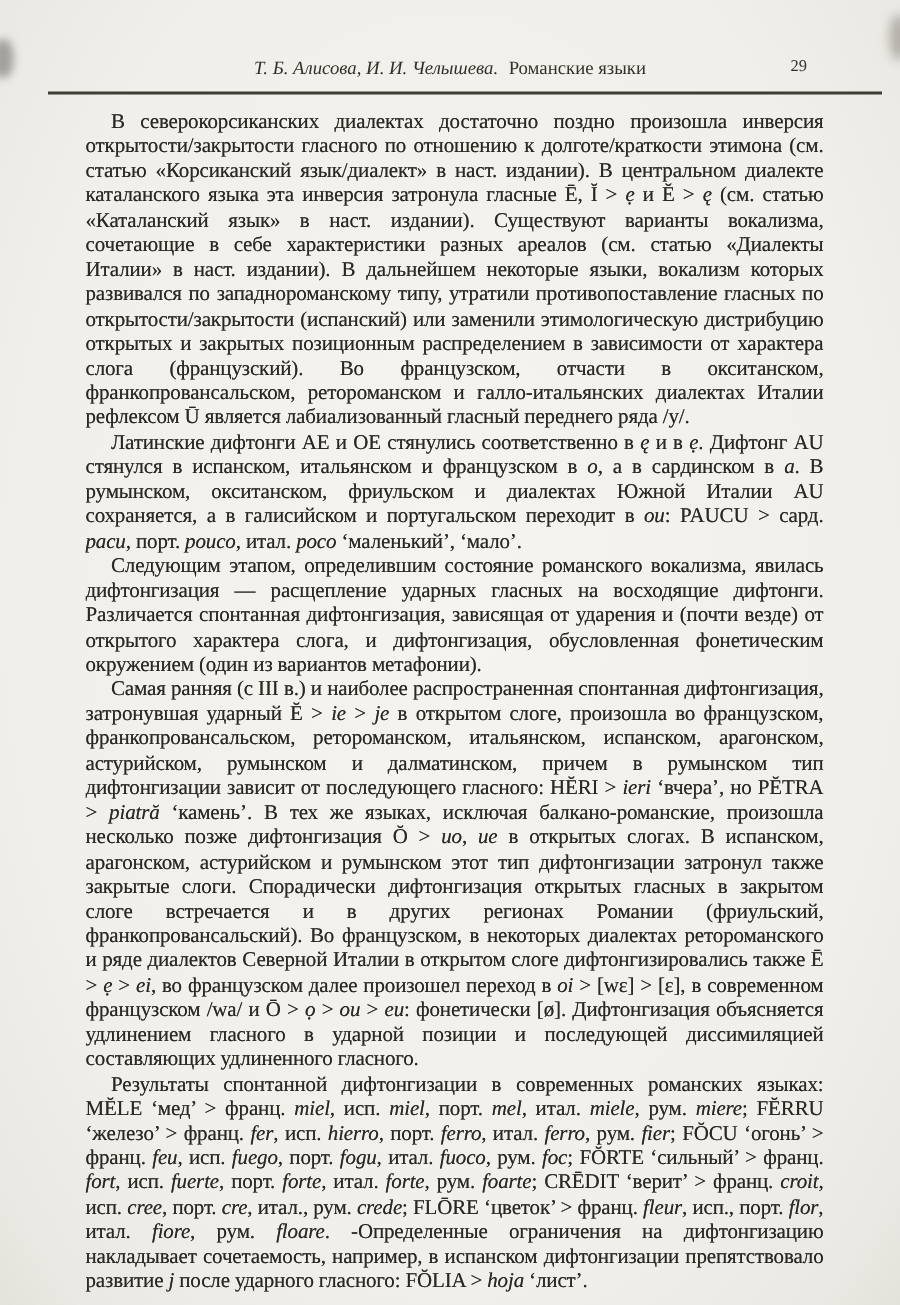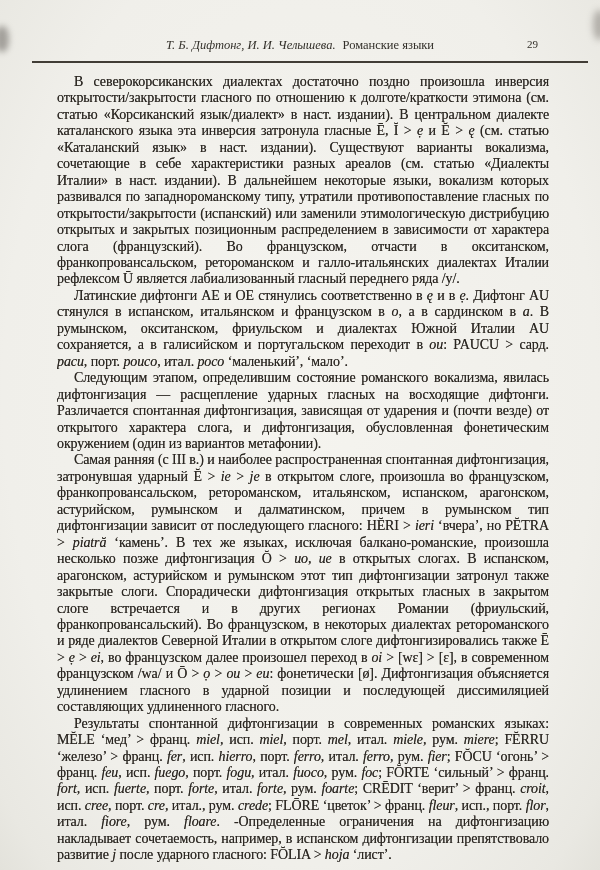--- a/index.html
+++ b/index.html
@@ -29,21 +29,21 @@
 </head>
 <body>
 
 <div class="page">
 
   <div class="scan-artifact-tl"></div>
   <div class="scan-artifact-tr"></div>
 
   <div class="running-header">
     <div class="header-center">
-      <span class="authors">Т. Б. Дифтонг, И. И. Челышева.</span><span class="book-title">Романские языки</span>
+      <span class="authors">Т. Б. Алисова, И. И. Челышева.</span><span class="book-title">Романские языки</span>
     </div>
     <span class="page-number">29</span>
   </div>
 
   <hr class="header-rule">
 
   <div class="page-body">
       <p class="para"><span class="run">В северокорсиканских диалектах достаточно поздно произошла инверсия открытости/закрытости гласного по отношению к долготе/краткости этимона (см. статью «Корсиканский язык/диалект» в наст. издании). В центральном диалекте каталанского языка эта инверсия затронула гласные Ē, Ĭ &gt; </span><span class="lat">ẹ</span><span class="run"> и Ĕ &gt; </span><span class="lat">ę</span><span class="run"> (см. статью «Каталанский язык» в наст. издании). Существуют варианты вокализма, сочетающие в себе характеристики разных ареалов (см. статью «Диалекты Италии» в наст. издании). В дальнейшем некоторые языки, вокализм которых развивался по западнороманскому типу, утратили противопоставление гласных по открытости/закрытости (испанский) или заменили этимологическую дистрибуцию открытых и закрытых позиционным распределением в зависимости от характера слога (французский). Во французском, отчасти в окситанском, франкопровансальском, ретороманском и галло-итальянских диалектах Италии рефлексом Ū является лабиализованный гласный переднего ряда /y/.</span></p>
       <p class="para"><span class="run">Латинские дифтонги AE и OE стянулись соответственно в </span><span class="lat">ę</span><span class="run"> и в </span><span class="lat">ẹ</span><span class="run">. Дифтонг AU стянулся в испанском, итальянском и французском в </span><span class="lat">o</span><span class="run">, а в сардинском в </span><span class="lat">a</span><span class="run">. В румынском, окситанском, фриульском и диалектах Южной Италии AU сохраняется, а в галисийском и португальском переходит в </span><span class="lat">ou</span><span class="run">: PAUCU &gt; сард. </span><span class="lat">pacu</span><span class="run">, порт. </span><span class="lat">pouco</span><span class="run">, итал. </span><span class="lat">poco</span><span class="run"> ‘маленький’, ‘мало’.</span></p>
       <p class="para"><span class="run">Следующим этапом, определившим состояние романского вокализма, явилась дифтонгизация — расщепление ударных гласных на восходящие дифтонги. Различается спонтанная дифтонгизация, зависящая от ударения и (почти везде) от открытого характера слога, и дифтонгизация, обусловленная фонетическим окружением (один из вариантов метафонии).</span></p>

